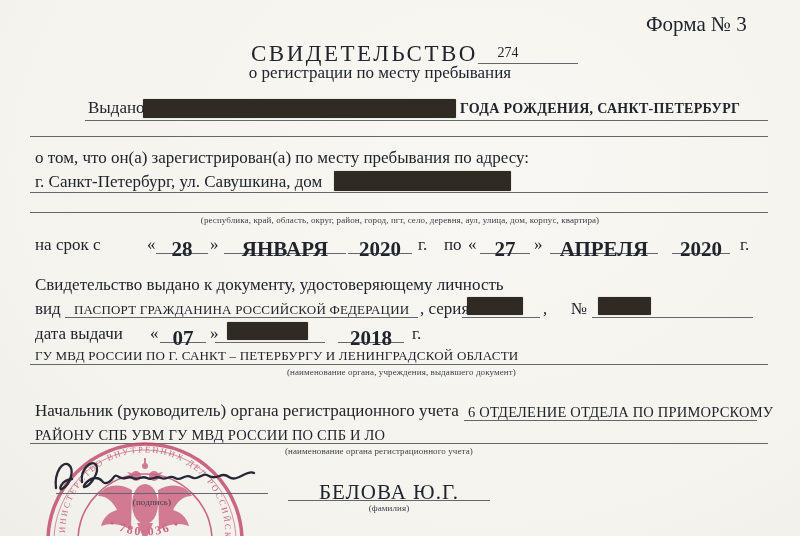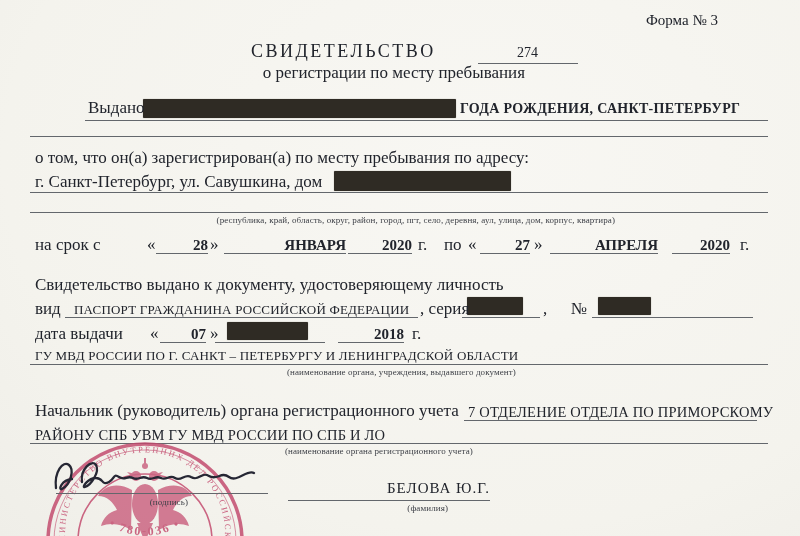--- a/index.html
+++ b/index.html
@@ -6,28 +6,28 @@
   .paper{
     position:relative;width:800px;height:536px;overflow:hidden;
     background:#f5f4ef;
     background-image:radial-gradient(ellipse at 60% 30%, #f8f7f3 0%, #f4f3ed 70%, #efeee8 100%);
     font-family:"Liberation Serif", serif;
     color:#21242c;
   }
   .abs{position:absolute;white-space:nowrap;}
   .rule{position:absolute;height:1px;background:#63676c;}
   .redact{position:absolute;background:#2f2b24;border-radius:1px;box-shadow:0 0 1px rgba(40,35,25,.6);}
-  .t19{font-size:18px;letter-spacing:2.5px;}
+  .t19{font-size:23px;letter-spacing:2.5px;}
   .t17{font-size:17px;}
-  .t15{font-size:15px;}
+  .t15{font-size:21px;}
   .t14b{font-size:14px;font-weight:bold;letter-spacing:.3px;}
   .t135{font-size:13px;letter-spacing:.2px;}
   .t145{font-size:14.5px;letter-spacing:.2px;}
   .cap{font-size:9px;color:#3c3f46;letter-spacing:.1px;}
-  .ctr{text-align:right;}
+  .ctr{text-align:center;}
   .bold{font-weight:bold;}
   .txt{z-index:3;}
   .sig-svg{position:absolute;z-index:2;}
   .stamp-svg{position:absolute;z-index:1;}
 </style>
 </head>
 <body>
 
 <div class="paper">
 
@@ -94,21 +94,21 @@
   <div class="rule" style="left:215px;top:342px;width:110px"></div>
   <div class="abs t15 bold ctr txt" style="left:338px;top:326px;width:66px">2018</div>
   <div class="rule" style="left:338px;top:342px;width:66px"></div>
   <div class="abs t17 txt" style="left:412px;top:324px">г.</div>
 
   <div class="abs t135 txt" style="left:35px;top:348px">ГУ МВД РОССИИ ПО Г. САНКТ – ПЕТЕРБУРГУ И ЛЕНИНГРАДСКОЙ ОБЛАСТИ</div>
   <div class="rule" style="left:30px;top:364px;width:738px"></div>
   <div class="abs cap ctr txt" style="left:287px;top:367px;width:210px">(наименование органа, учреждения, выдавшего документ)</div>
 
   <div class="abs t17 txt" style="left:35px;top:401px">Начальник (руководитель) органа регистрационного учета</div>
-  <div class="abs t145 txt" style="left:468px;top:404px">7 ОТДЕЛЕНИЕ ОТДЕЛА  ПО ПРИМОРСКОМУ</div>
+  <div class="abs t145 txt" style="left:468px;top:404px">6 ОТДЕЛЕНИЕ ОТДЕЛА  ПО ПРИМОРСКОМУ</div>
   <div class="rule" style="left:464px;top:420px;width:293px"></div>
   <div class="abs t145 txt" style="left:35px;top:427px">РАЙОНУ СПБ УВМ  ГУ  МВД РОССИИ  ПО СПБ  И  ЛО</div>
   <div class="rule" style="left:30px;top:443px;width:738px"></div>
   <div class="abs cap ctr txt" style="left:285px;top:446px;width:180px">(наименование органа регистрационного учета)</div>
 
   <svg class="stamp-svg" style="left:40px;top:430px" width="215" height="106" viewBox="0 0 215 106">
     <g opacity="0.82">
       <circle cx="105" cy="111" r="97" fill="none" stroke="#c2476b" stroke-width="3.5"></circle>
       <circle cx="105" cy="111" r="91" fill="none" stroke="#c2476b" stroke-width="1" opacity="0.7"></circle>
       <circle cx="105" cy="111" r="67" fill="none" stroke="#c2476b" stroke-width="1.6"></circle>

